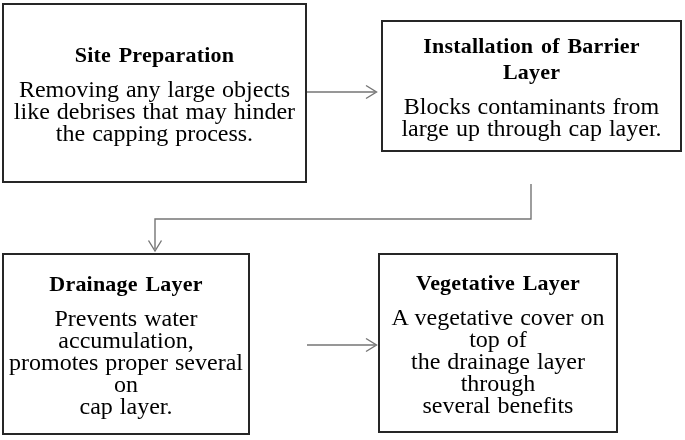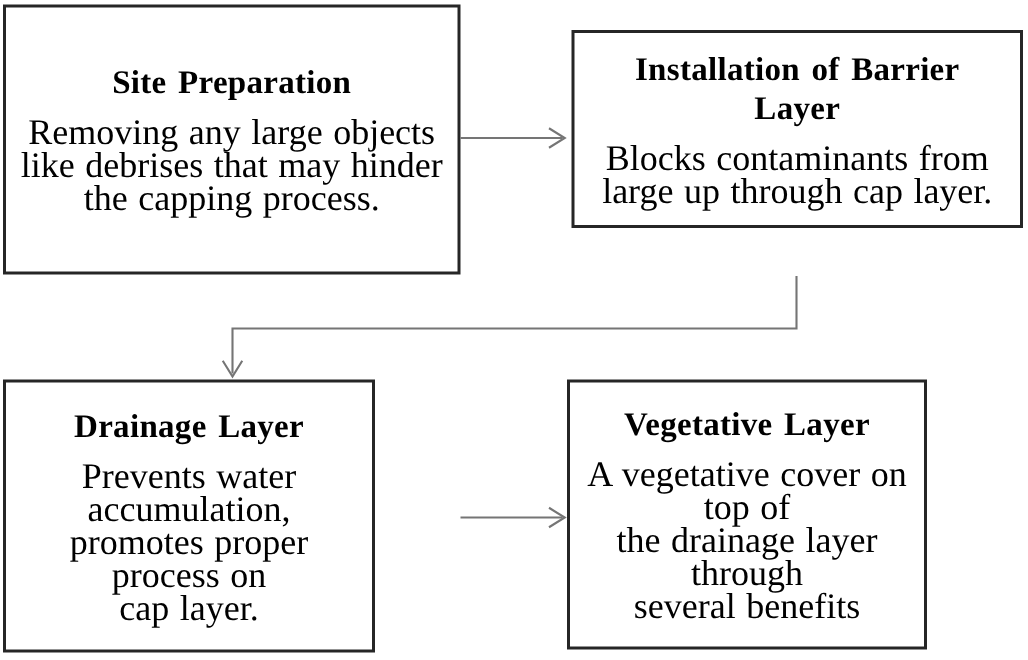--- a/index.html
+++ b/index.html
@@ -90,21 +90,21 @@
   <div class="box box-tr">
     <div class="box-title">Installation of Barrier
 Layer</div>
     <div class="box-body">Blocks contaminants from
 large up through cap layer.</div>
   </div>
 
   <div class="box box-bl">
     <div class="box-title">Drainage Layer</div>
     <div class="box-body">Prevents water accumulation,
-promotes proper process on
+promotes proper several on
 cap layer.</div>
   </div>
 
   <div class="box box-br">
     <div class="box-title">Vegetative Layer</div>
     <div class="box-body">A vegetative cover on top of
 the drainage layer through
 several benefits</div>
   </div>
 

